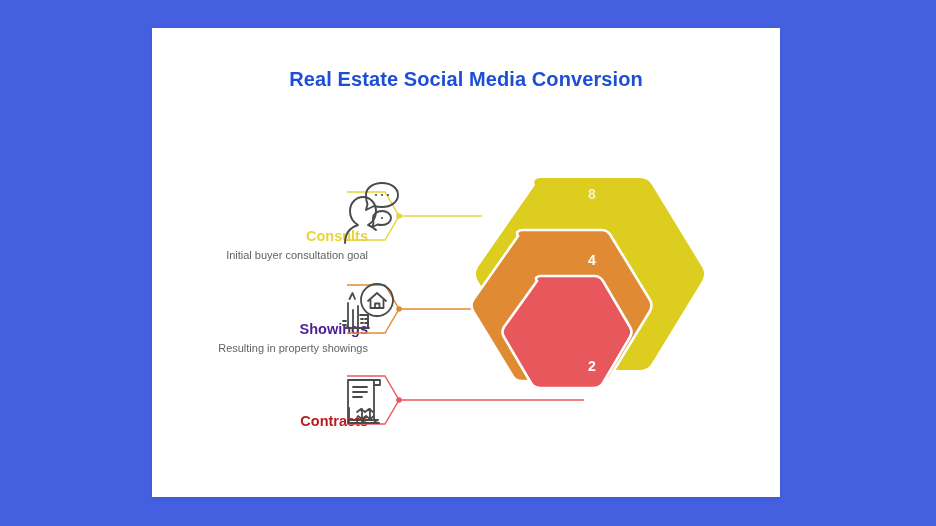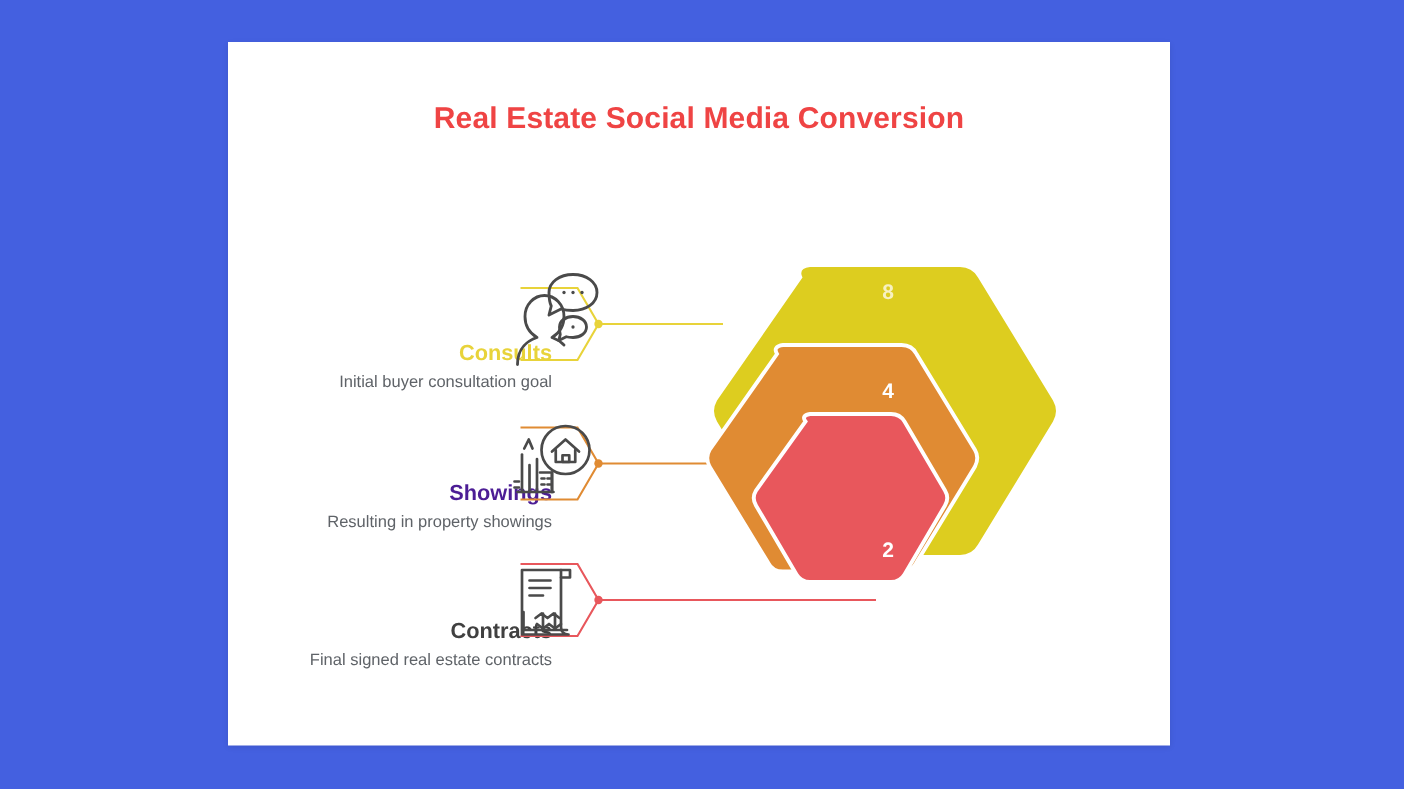--- a/index.html
+++ b/index.html
@@ -32,21 +32,21 @@
   }
 
   .card-title {
     position: absolute;
     left: 0;
     top: 40px;
     width: 628px;
     text-align: center;
     font-size: 20px;
     font-weight: bold;
-    color: #ef4444;
+    color: #1d4ed8;
     letter-spacing: 0.1px;
   }
 
   
   .diagram {
     position: absolute;
     left: 0;
     top: 0;
     width: 628px;
     height: 469px;
@@ -71,21 +71,21 @@
     margin: 3px 0 0 0;
     text-align: right;
   }
 
   #legend-consults  { left: 16px;  top: 200px; }
   #legend-showings  { left: 16px;  top: 293px; }
   #legend-contracts { left: 16px;  top: 385px; }
 
   #legend-consults  .lbl { color: #e8d33a; }
   #legend-showings  .lbl { color: #4c1d95; }
-  #legend-contracts .lbl { color: #404040; }
+  #legend-contracts .lbl { color: #b91c1c; }
 </style>
 </head>
 <body>
 
 <div class="stage">
 
   <div class="card">
 
     <div class="card-title">Real Estate Social Media Conversion</div>
 
@@ -94,21 +94,20 @@
       <p class="desc">Initial buyer consultation goal</p>
     </div>
 
     <div class="legend-item" id="legend-showings">
       <p class="lbl">Showings</p>
       <p class="desc">Resulting in property showings</p>
     </div>
 
     <div class="legend-item" id="legend-contracts">
       <p class="lbl">Contracts</p>
-      <p class="desc">Final signed real estate contracts</p>
     </div>
 
     <svg class="diagram" viewBox="0 0 628 469">
 
       <g>
         <path d="M195 164 L233 164 L247 188 L233 212 L195 212" fill="none" stroke="#e8d33a" stroke-width="1.4"></path>
         <line x1="247" y1="188" x2="330" y2="188" stroke="#e8d33a" stroke-width="1.4"></line>
         <circle cx="247" cy="188" r="2.8" fill="#e8d33a"></circle>
       </g>
 

